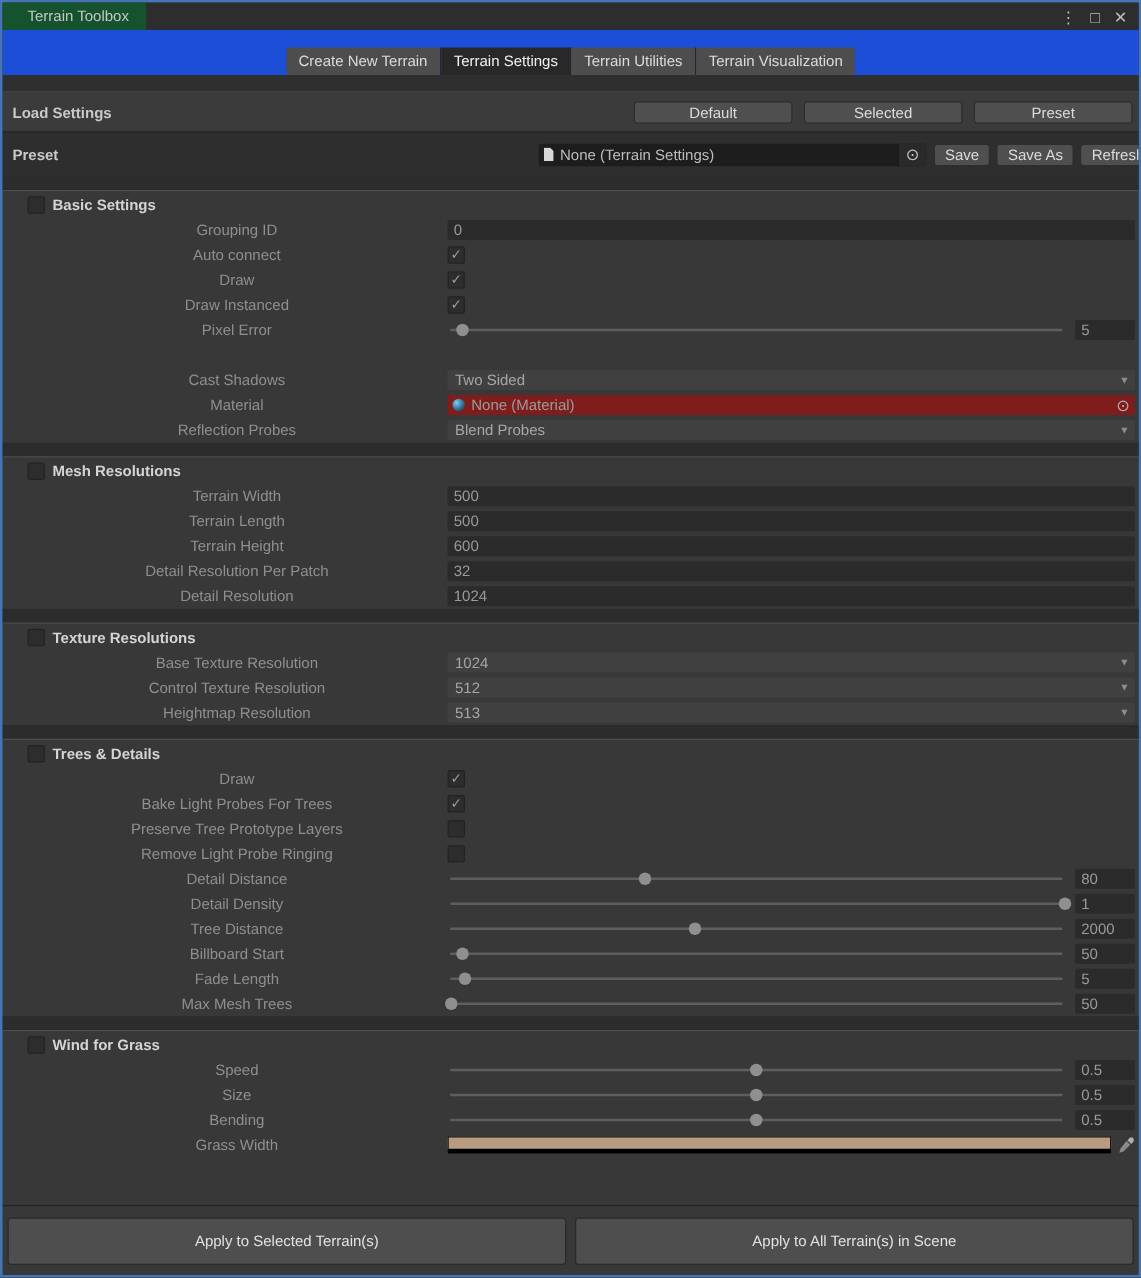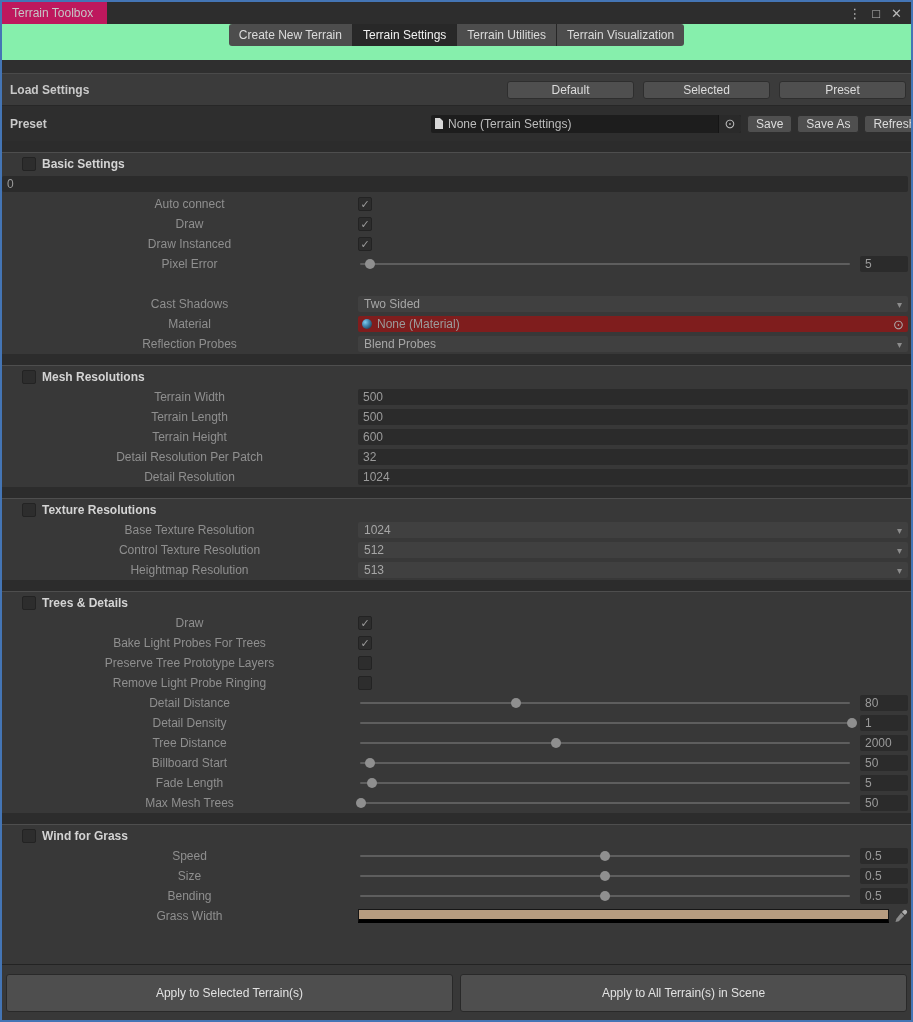--- a/index.html
+++ b/index.html
@@ -5,27 +5,27 @@
   html,body{margin:0;padding:0;}
   body{
     width:913px;height:1022px;box-sizing:border-box;overflow:hidden;
     background:#383838;border:2px solid #4475B5;
     display:flex;flex-direction:column;
     font-family:"Liberation Sans",sans-serif;font-size:12px;color:#8F8F8F;
     -webkit-font-smoothing:antialiased;
   }
   
   .titlebar{height:22px;background:#2D2D2D;display:flex;align-items:stretch;flex:none;}
-  .doc-tab{background:#be185d;color:#C6C6C6;padding:0 14px 0 10px;display:flex;align-items:center;}
+  .doc-tab{background:#14532d;color:#C6C6C6;padding:0 14px 0 20px;display:flex;align-items:center;}
   .tb-spacer{flex:1;}
   .win-controls{display:flex;align-items:center;gap:11px;padding-right:9px;color:#BABABA;}
   .win-controls span{cursor:default;font-size:13px;line-height:1;}
   .kebab{font-size:14px;}
   
-  .toolbar{height:36px;background:#86efac;display:flex;justify-content:center;align-items:flex-start;flex:none;}
+  .toolbar{height:36px;background:#1d4ed8;display:flex;justify-content:center;align-items:flex-end;flex:none;}
   .tab-btn{height:22px;padding:0 10px;background:#4D4D4D;color:#DBDBDB;display:flex;align-items:center;border-right:1px solid #272727;}
   .tab-btn:first-child{border-radius:3px 0 0 3px;}
   .tab-btn:last-child{border-radius:0 3px 3px 0;border-right:none;}
   .tab-btn.sel{background:#282828;color:#F1F1F1;}
   
   .spacer1{height:13px;background:#2F2F2F;border-bottom:1px solid #4A4A4A;flex:none;}
   .loadrow{height:31px;background:#3B3B3B;display:flex;align-items:center;padding:0 5px 0 8px;gap:9px;flex:none;}
   .rowlabel{font-weight:bold;color:#C9C9C9;}
   .loadrow .rowlabel{flex:1;}
   .btn{background:#4F4F4F;border:1px solid #2E2E2E;border-radius:3px;color:#DCDCDC;
@@ -118,20 +118,21 @@
 
 <div id="sections" style="display:flex;flex-direction:column;flex:none;text-align:center;">
     <div class="gap"></div>
     <div>
       <div class="sec-header">
         <span class="foldout"></span>
         <span class="cb"></span>
         <span class="sec-title">Basic Settings</span>
       </div>
       <div class="row">
+        <div class="lbl">Grouping ID</div>
         <div class="ctrl">
           <div class="tfield">
             <span>0</span>
           </div>
         </div>
       </div>
       <div class="row">
         <div class="lbl">Auto connect</div>
         <div class="ctrl">
           <span class="cb">✓</span>

